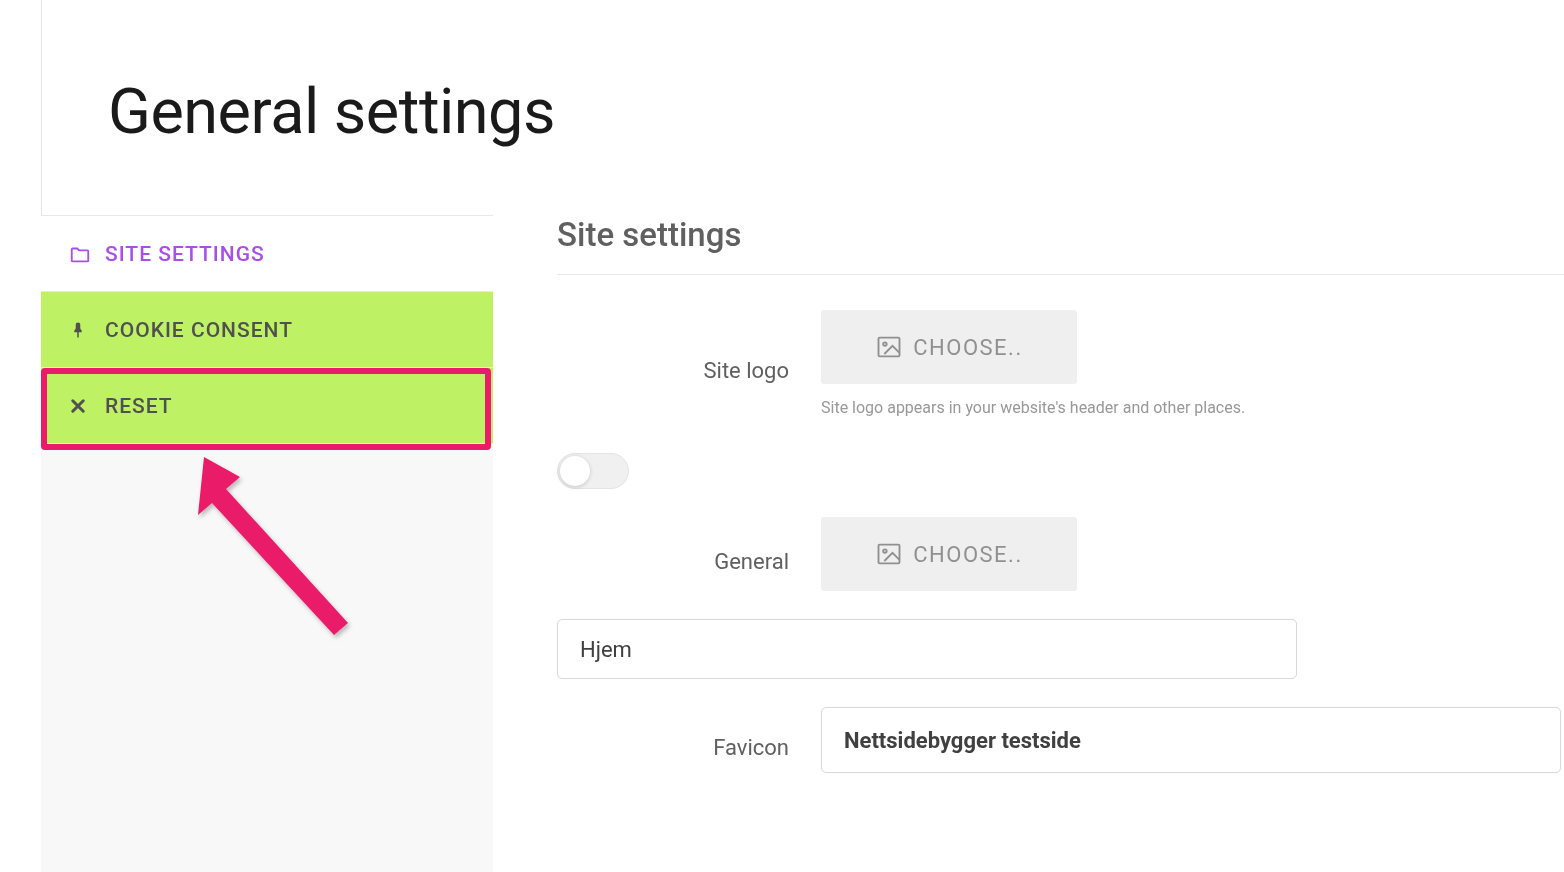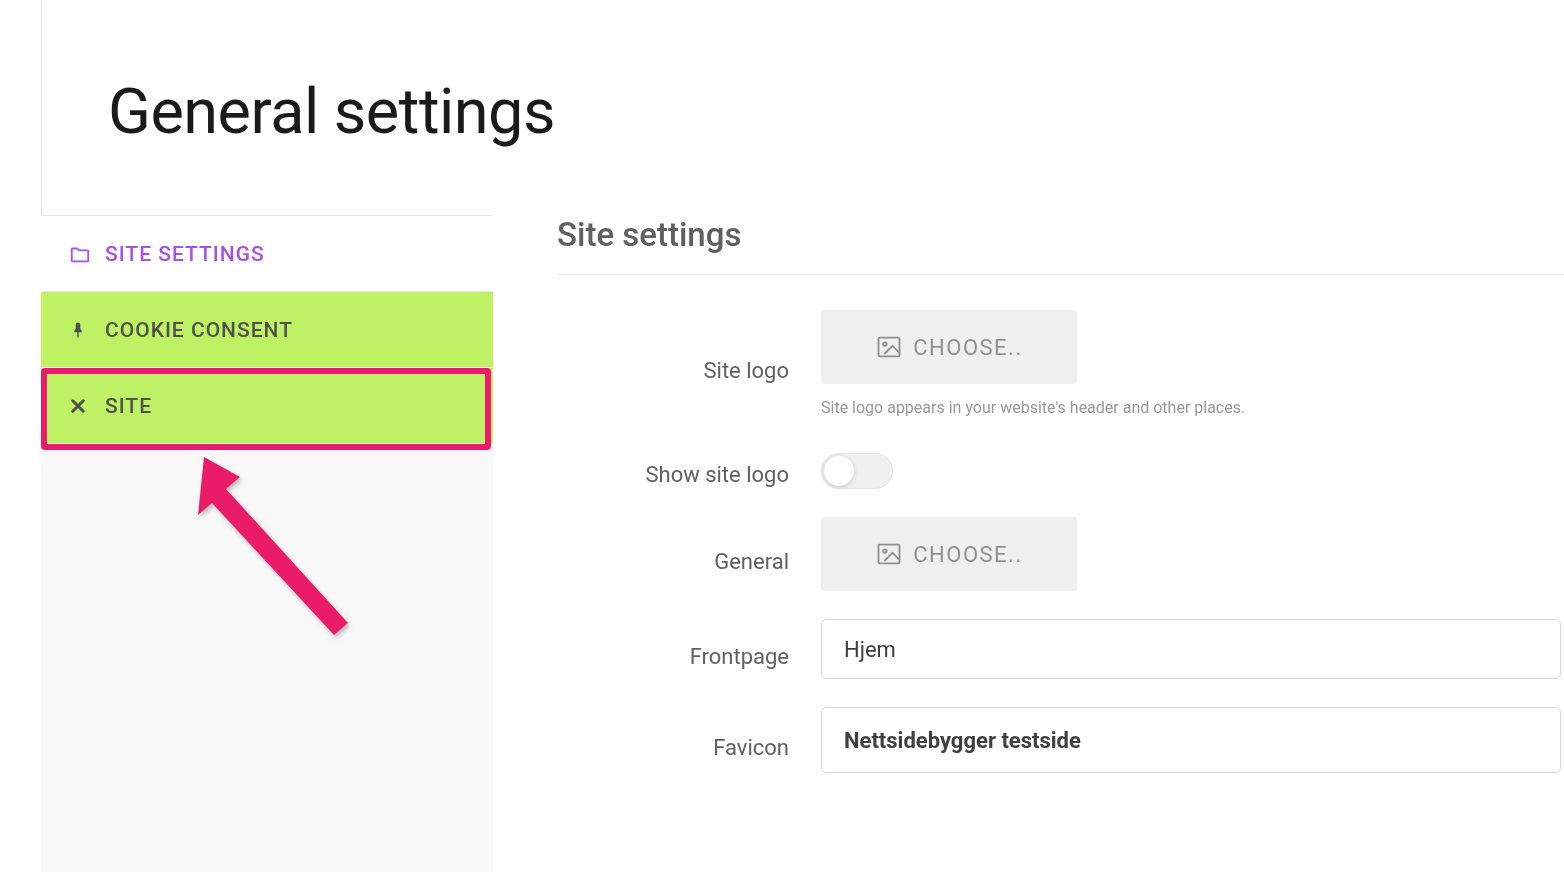--- a/index.html
+++ b/index.html
@@ -219,21 +219,21 @@
       </svg>
     </span>
     <span class="label">COOKIE CONSENT</span>
   </div>
   <div class="sidebar-item">
     <span class="icon">
       <svg width="18" height="18" viewBox="0 0 24 24" fill="#505050">
         <path d="M5 5 L19 19 M19 5 L5 19" stroke="#505050" stroke-width="4" stroke-linecap="round"></path>
       </svg>
     </span>
-    <span class="label">SITE</span>
+    <span class="label">RESET</span>
   </div>
   <div class="sidebar-below"></div>
 </nav>
 
 <div class="highlight-box"></div>
 
 <div class="arrow-annotation">
   <svg width="200" height="200" viewBox="0 0 200 200">
     <defs>
       <filter id="shadow" x="-20%" y="-20%" width="140%" height="140%">
@@ -260,21 +260,20 @@
             <path d="M21 17 L15 11 L8 18"></path>
           </svg>
         </span>
         <span class="btn-text">CHOOSE..</span>
       </button>
       <div class="help-text">Site logo appears in your website's header and other places.</div>
     </div>
   </div>
 
   <div class="form-row">
-    <div class="form-label">Show site logo</div>
     <div class="form-control">
       <div class="toggle">
         <div class="toggle-knob"></div>
       </div>
     </div>
   </div>
 
   <div class="form-row">
     <div class="form-label">General</div>
     <div class="form-control">
@@ -285,21 +284,20 @@
             <circle cx="8.5" cy="9.5" r="1.5"></circle>
             <path d="M21 17 L15 11 L8 18"></path>
           </svg>
         </span>
         <span class="btn-text">CHOOSE..</span>
       </button>
     </div>
   </div>
 
   <div class="form-row">
-    <div class="form-label">Frontpage</div>
     <div class="form-control">
       <input type="text" class="select-input" value="Hjem" style="">
     </div>
   </div>
 
   <div class="form-row">
     <div class="form-label">Favicon</div>
     <div class="form-control">
       <input type="text" class="text-input" value="Nettsidebygger testside" style="">
     </div>

